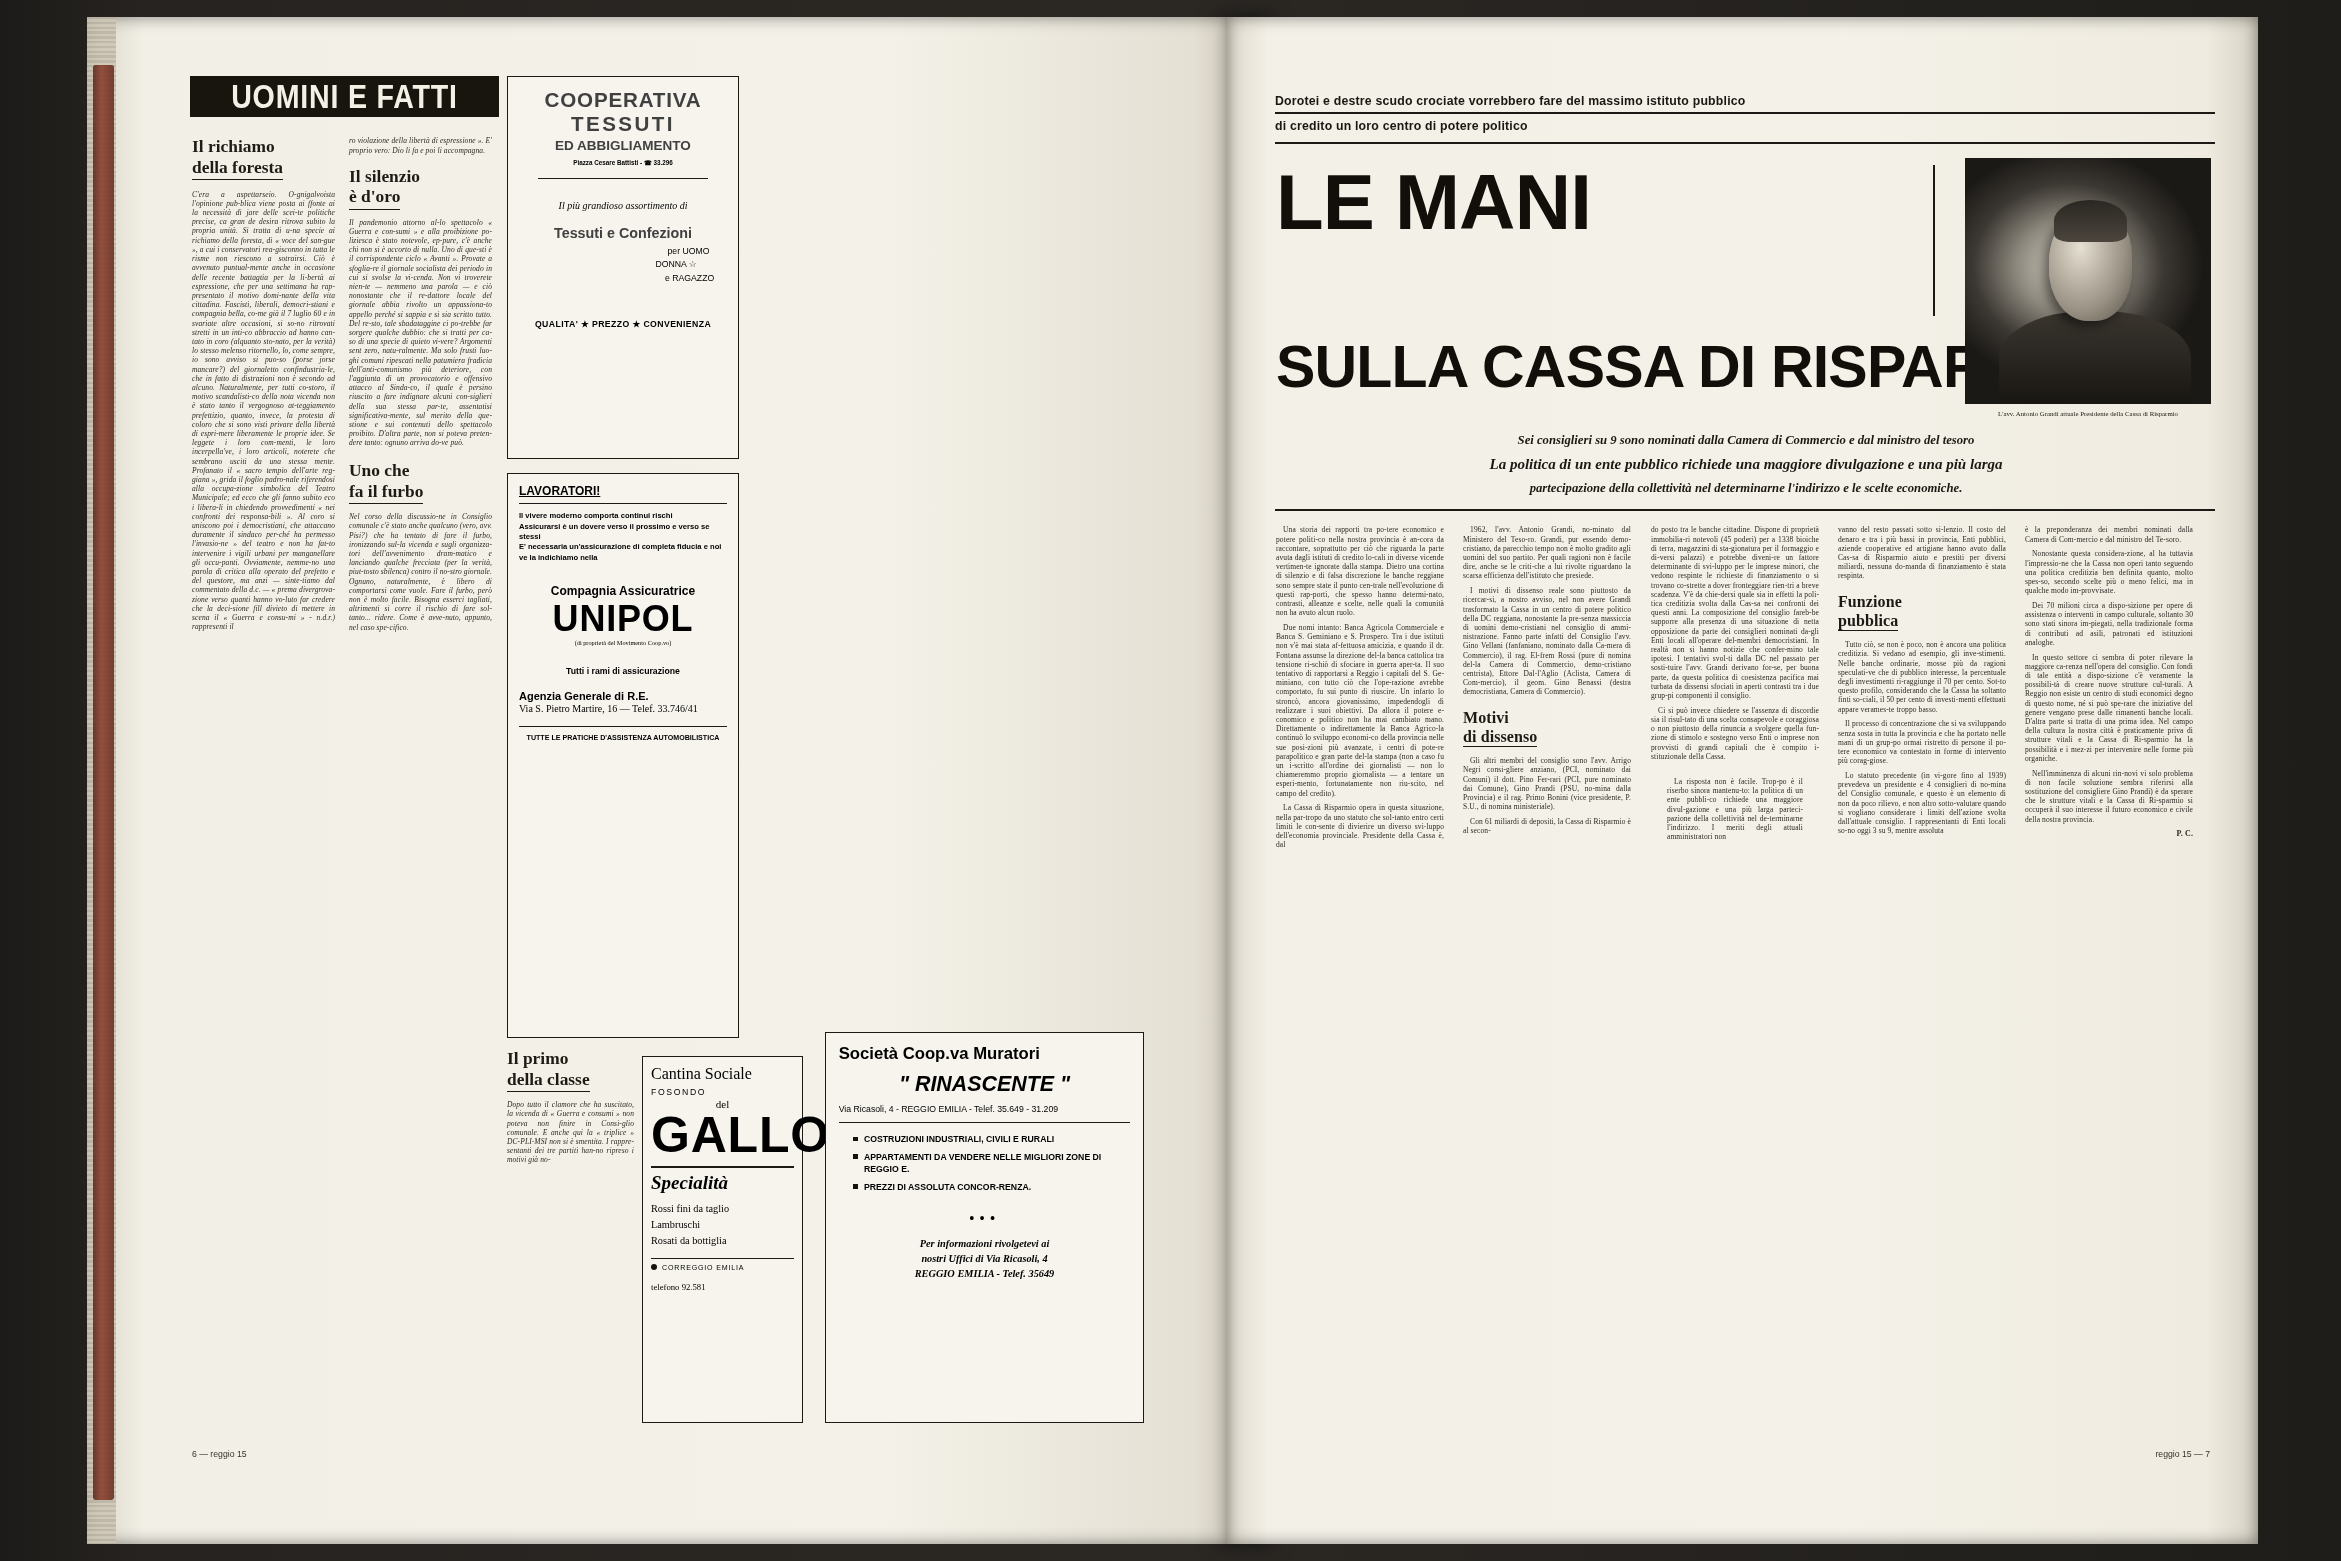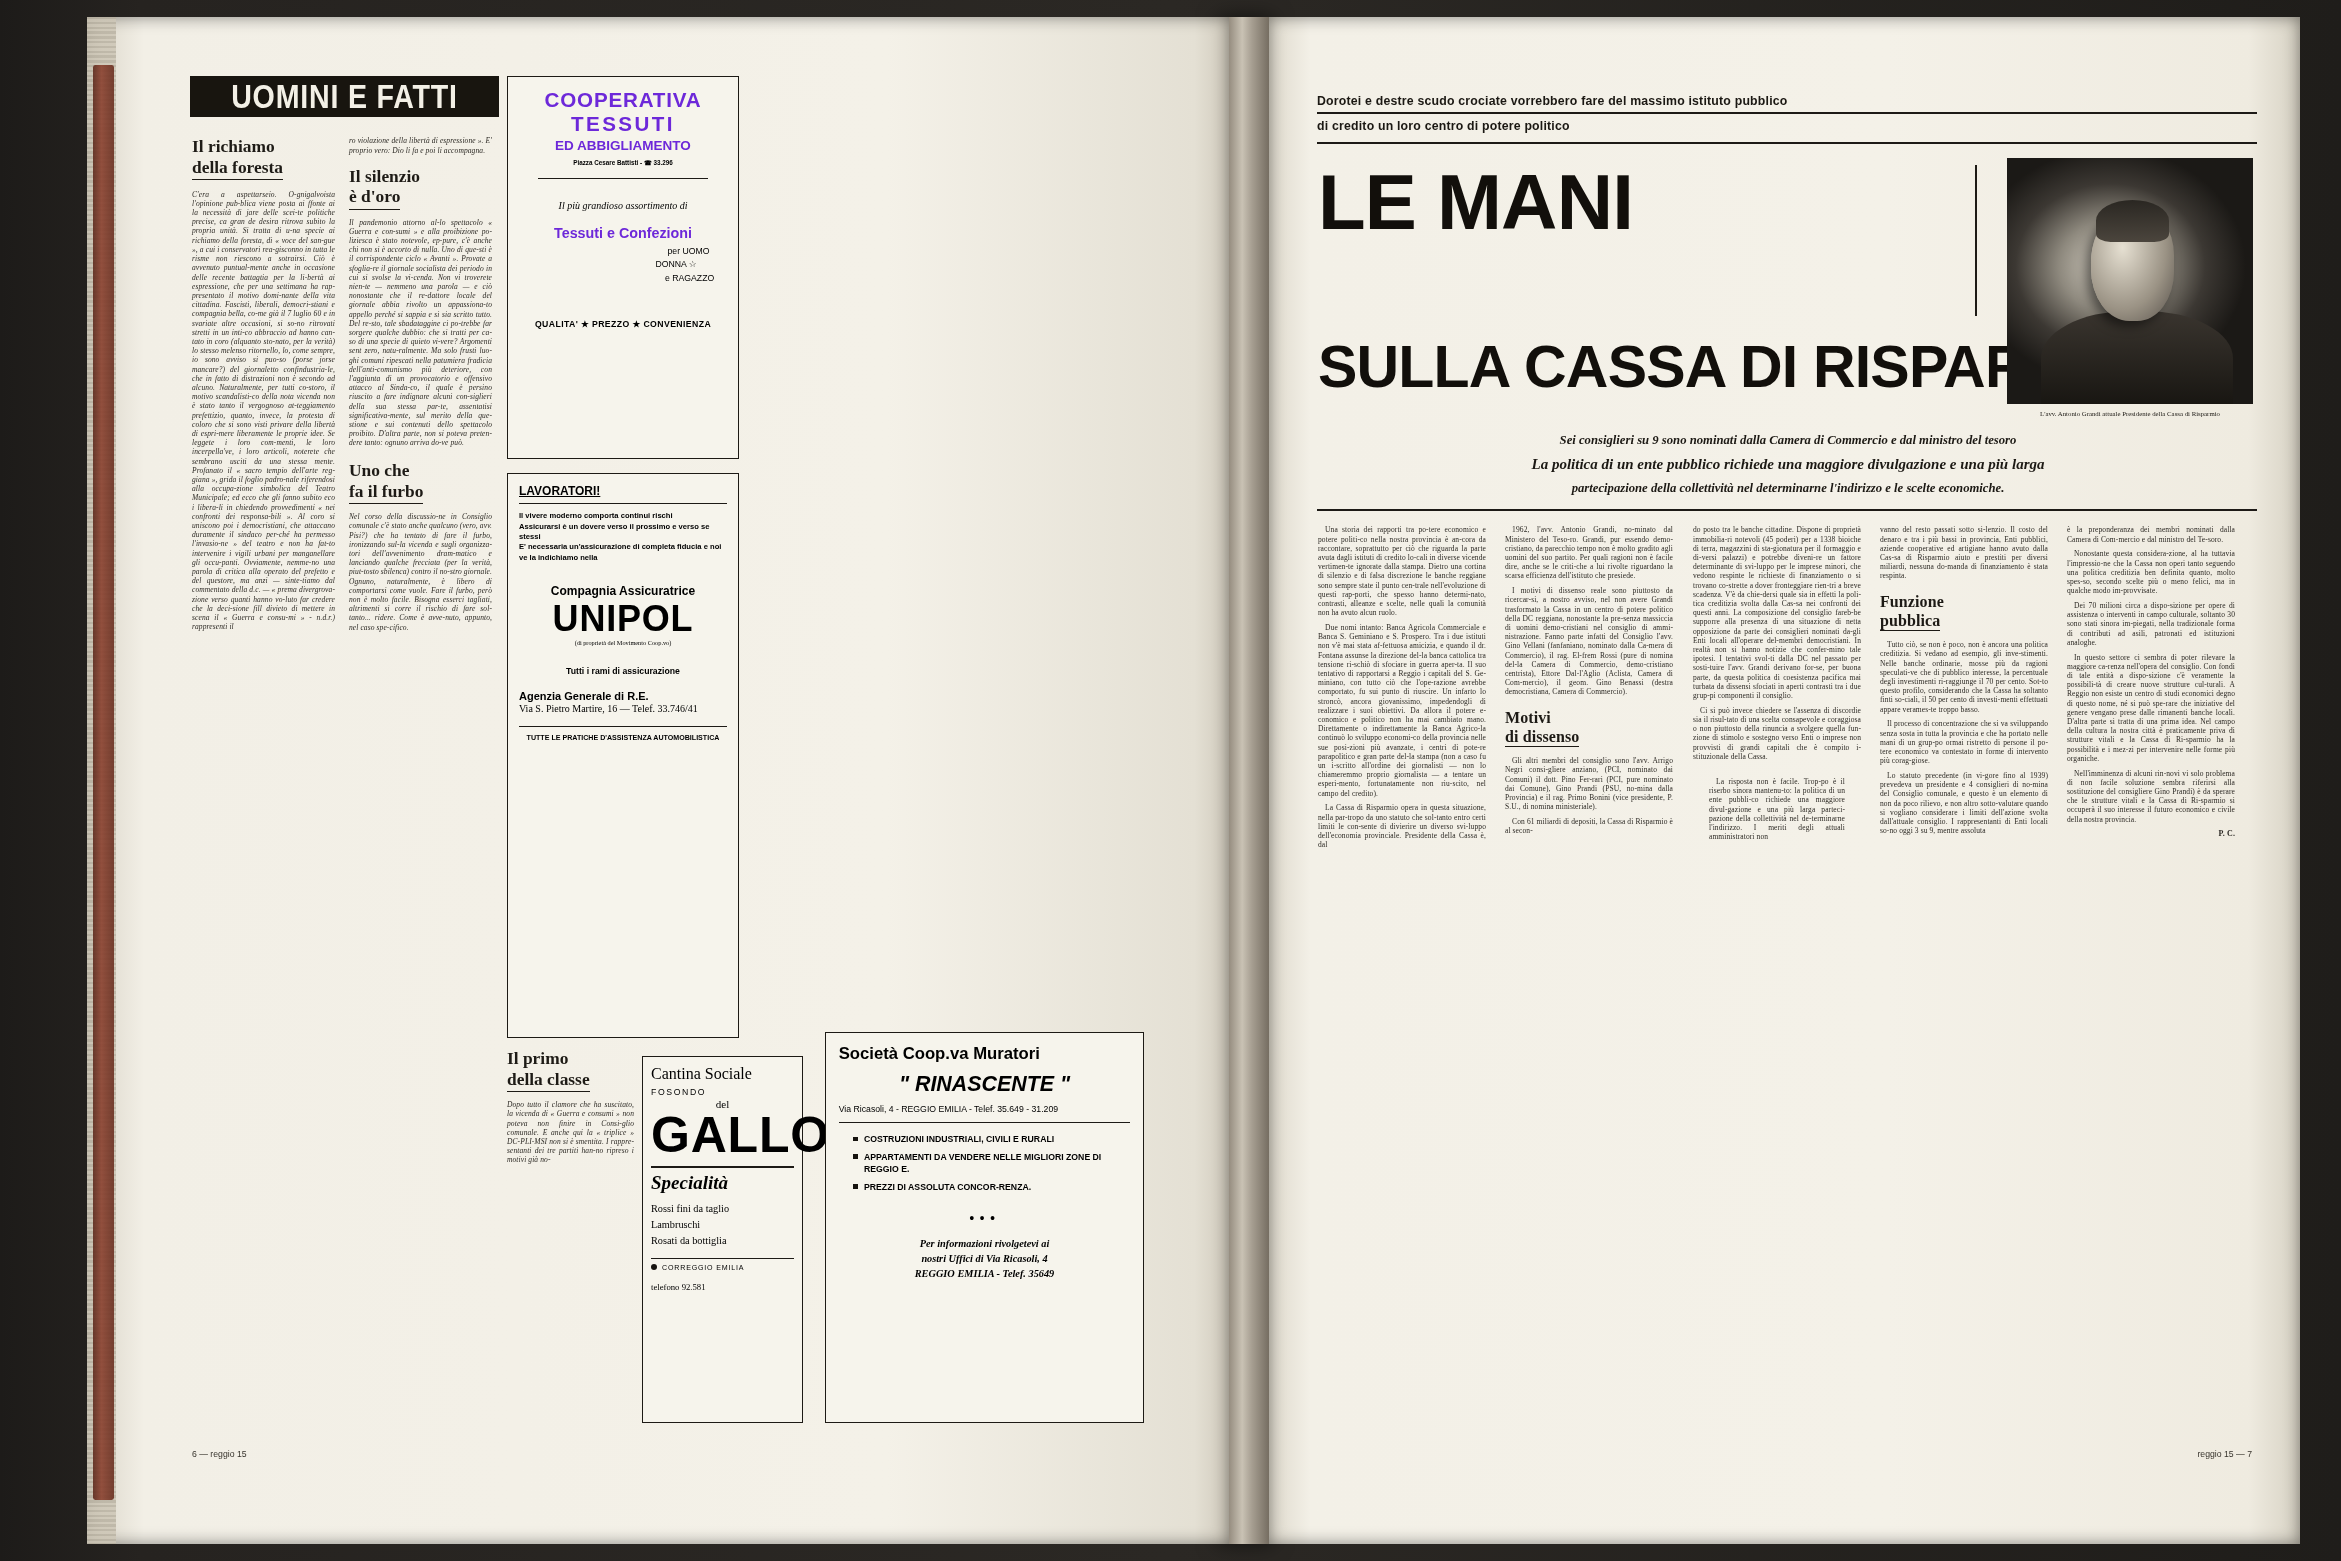--- a/index.html
+++ b/index.html
@@ -8,21 +8,21 @@
   
   .backdrop{position:absolute;inset:0;background:linear-gradient(90deg,#1d1b19 0%,#262320 6%,#2b2824 50%,#1f1d1a 100%);}
   
   .book{position:absolute;left:63px;top:17.4px;width:2221px;height:1527px;}
   .spine{position:absolute;left:1154px;top:0;width:56px;height:1527px;
          background:linear-gradient(90deg,#6d6459 0%,#8e8578 18%,#c9c2b4 45%,#a79f92 62%,#6a6256 100%);
          box-shadow:0 0 20.6px rgba(0,0,0,.55);}
   .page{position:absolute;top:0;background:#efece3;box-shadow:0 0 16px rgba(0,0,0,.45) inset;}
   .page.left{left:24px;width:1142px;height:1527px;
      background:linear-gradient(90deg,#d9d4c7 0%,#f2efe6 5%,#f4f1e8 70%,#e4e0d4 97%,#cfc9bb 100%);}
-  .page.right{left:1206px;width:1031px;height:1527px;
+  .page.right{left:1164px;width:1031px;height:1527px;
      background:linear-gradient(90deg,#ded9cc 0%,#f3f0e7 4%,#f4f1e8 60%,#efebe0 95%,#d6d1c3 100%);}
   .edge{position:absolute;left:0;top:0;width:28.6px;height:1527px;
         background:repeating-linear-gradient(180deg,#b9b2a2 0 2.4px,#cdc6b6 2.4px 4.8px);opacity:.85;}
   .redbind{position:absolute;left:6.3px;top:48px;width:20.6px;height:1435px;
         background:linear-gradient(90deg,#5d2a1d,#8b4230 40%,#6a3021);opacity:.9;border-radius:2.4px;}
 
   
   .col{position:absolute;text-align:justify;color:#2b2823;}
   .body-txt{font-size:7.5px;line-height:9.2px;letter-spacing:0.1px;
             text-align:justify;hyphens:auto;}
@@ -32,21 +32,21 @@
   
   .uomini{position:absolute;left:103px;top:59px;width:309px;height:41px;background:#18150f;}
   .uomini span{display:block;color:#f3f0e6;font-family:"Liberation Sans",sans-serif;
      font-weight:700;font-size:28.6px;letter-spacing:0.8px;text-align:center;line-height:41px;
      transform:scaleY(1.18);transform-origin:center;}
   .secthd{font-family:"Liberation Serif",serif;font-weight:700;font-size:17.4px;line-height:20.6px;color:#1e1b16;}
   .secthd .u{border-bottom:1.6px solid #1e1b16;display:inline-block;padding-bottom:1.6px;}
 
   
   .adbox{position:absolute;border:1.6px solid #1d1a15;background:#f6f4ec;}
-  .adtitle{font-family:"Liberation Sans",sans-serif;font-weight:700;text-align:center;color:#6d28d9;}
+  .adtitle{font-family:"Liberation Sans",sans-serif;font-weight:700;text-align:center;color:#404040;}
   .center{text-align:center;}
   .small{font-size:10px;line-height:8.7px;}
   .tiny{font-size:6.3px;line-height:8px;}
 
   
   .kicker{position:absolute;font-family:"Liberation Sans",sans-serif;font-weight:600;
           font-size:12.3px;line-height:22px;color:#1b1813;letter-spacing:0.2px;}
   .bigtitle{position:absolute;font-family:"Liberation Sans",sans-serif;font-weight:700;
             color:#120f0b;letter-spacing:-0.8px;}
   .photo{position:absolute;background:#2b2824;overflow:hidden;}

